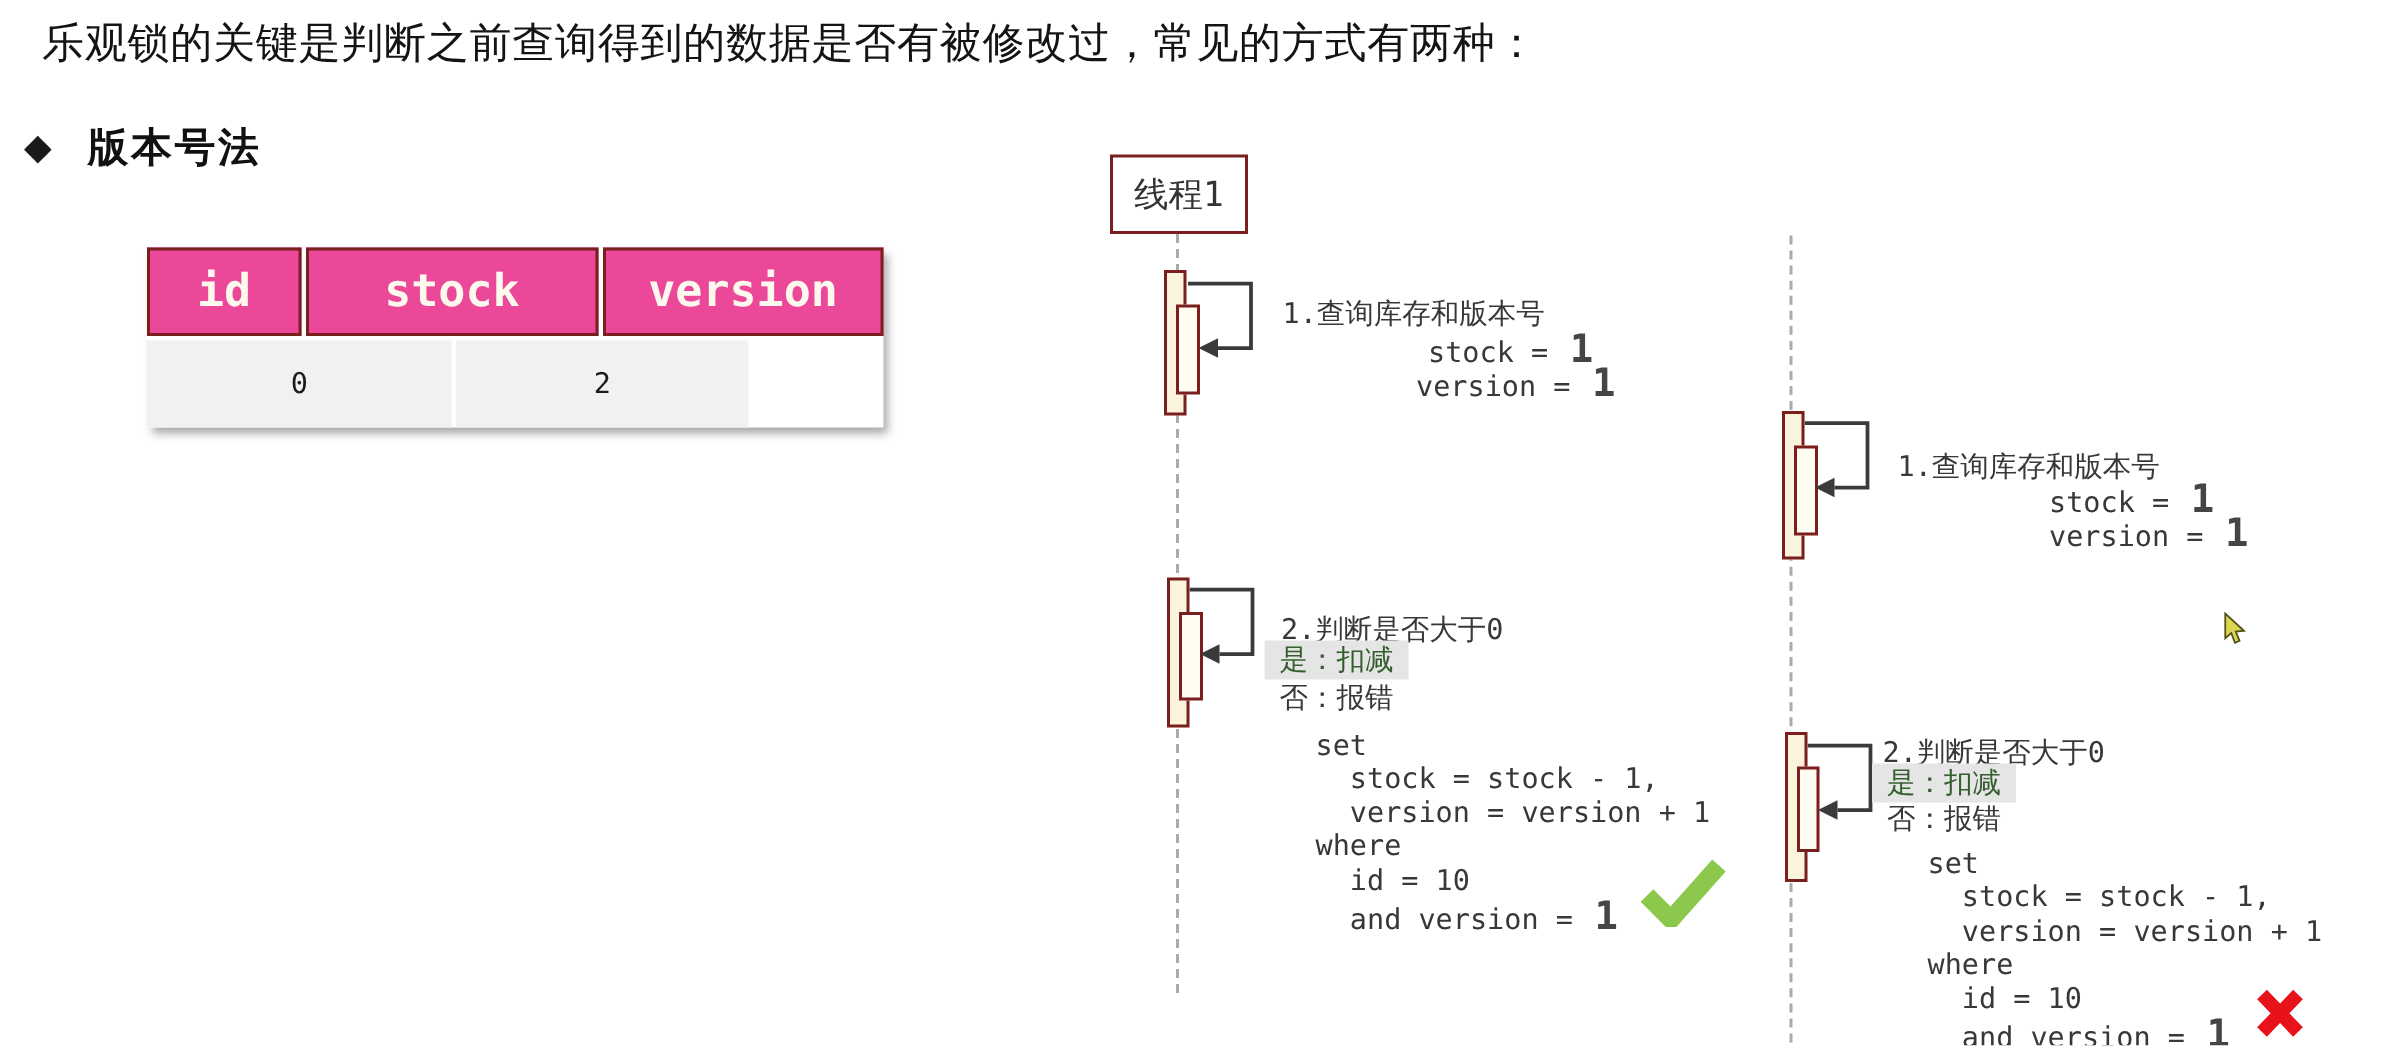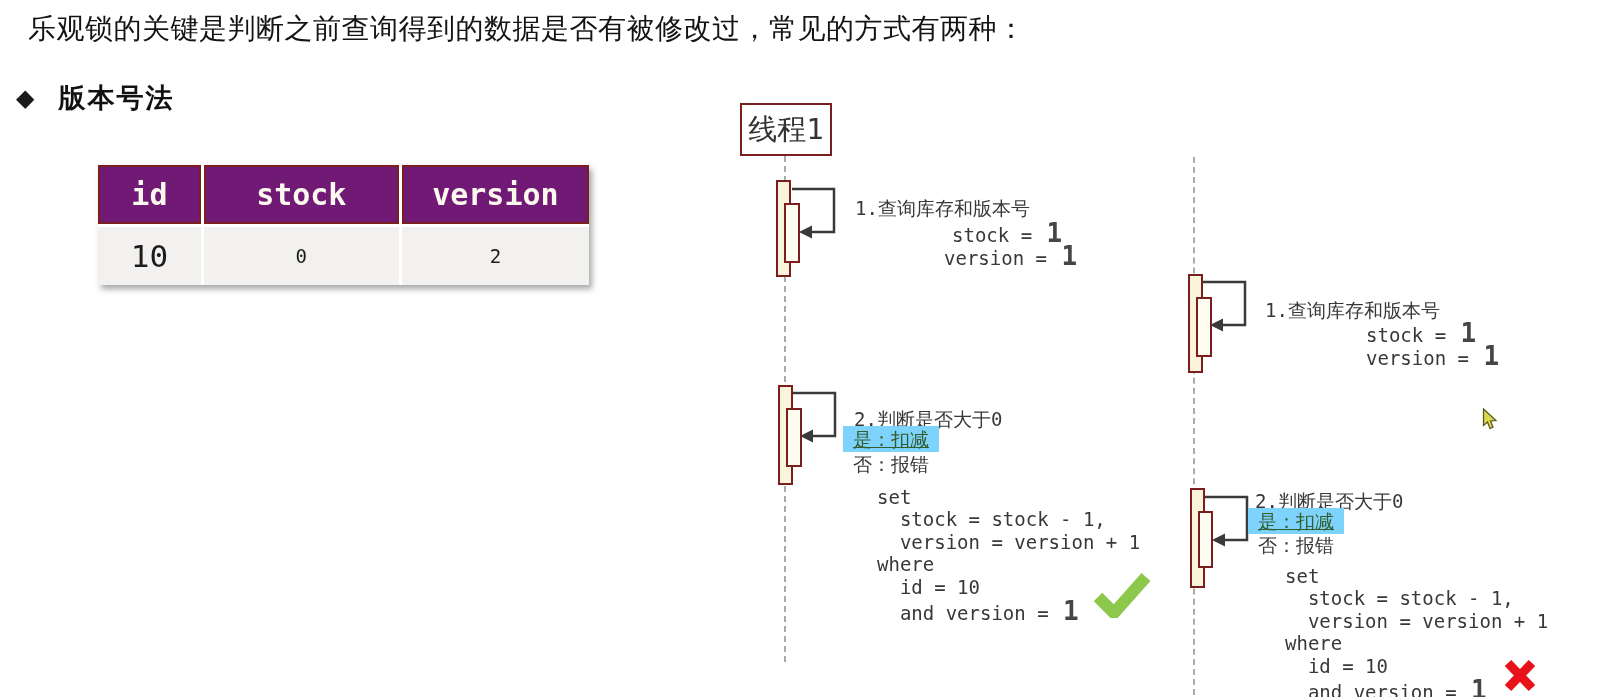--- a/index.html
+++ b/index.html
@@ -16,40 +16,40 @@
   .section-title { font-size:27px; font-weight:bold; color:#111; letter-spacing:2px;text-align:right; }
 
   
   .db-table { left:98px; top:165px; width:491px; background:#ffffff;
               box-shadow:3px 4px 6px rgba(0,0,0,0.35); }
   .db-row { display:flex; gap:3px; }
   .db-row.body { margin-top:3px; }
   .db-cell { display:flex; align-items:center; justify-content:center; box-sizing:border-box;
              font-family:"DejaVu Sans Mono","Liberation Mono",monospace; }
   .c1 { width:107px; } .c2 { width:203px; } .c3 { width:195px; }
-  .hdr { height:59px; background:#701a75; border:2px solid #7A1E1E; color:#FDF8EE;
+  .hdr { height:59px; background:#ec4899; border:2px solid #7A1E1E; color:#FDF8EE;
          font-weight:bold; font-size:30px; }
   .bd  { height:58px; background:#F2F1EF; color:#1c1c1c; }
   .bd.big   { font-size:31px; }
   .bd.small { font-size:19px; }
 
   
   .thread-box { box-sizing:border-box; background:#fff; border:2px solid #7A1E1E; z-index:5;
                 display:flex; align-items:center; justify-content:center;
-                font-family:"DejaVu Sans Mono","Liberation Mono",monospace; font-size:29px; color:#333; }
+                font-family:"DejaVu Sans Mono","Liberation Mono",monospace; font-size:23px; color:#333; }
   .lifeline { width:0; border-left:2px dashed #ABABAB; z-index:1; }
   .act { box-sizing:border-box; border:2px solid #7A1E1E; }
   .act.outer { background:#FBF4DC; z-index:2; }
   .act.inner { background:#FFFCF2; z-index:3; }
   .self-arrow { z-index:4; }
 
   .ann { font-family:"DejaVu Sans Mono","Liberation Mono",monospace; font-size:19px;
          color:#383838; white-space:pre; z-index:6; }
   .bignum { font-size:26px; font-weight:bold; color:#454545; margin-left:3px; line-height:1; }
-  .hl { background:#7dd3fc; color:#355E2E; padding:2px 10px;text-decoration:underline; }
+  .hl { background:#e5e5e5; color:#355E2E; padding:2px 10px; }
   .sql { margin:12px; font-family:"DejaVu Sans Mono","Liberation Mono",monospace; font-size:19px;
          line-height:22.4px; color:#383838; white-space:pre; z-index:6; }
   .icon { z-index:7; }
 </style>
 </head>
 <body>
 
 <div id="screen">
 
   <div class="abs page-title">乐观锁的关键是判断之前查询得到的数据是否有被修改过，常见的方式有两种：</div>
@@ -58,21 +58,20 @@
     <span class="section-title">版本号法</span>
   </div>
 
   <div class="abs db-table">
     <div class="db-row">
       <div class="db-cell hdr c1">id</div>
       <div class="db-cell hdr c2">stock</div>
       <div class="db-cell hdr c3">version</div>
     </div>
     <div class="db-row body">
-      <div class="db-cell bd big   c1">10</div>
       <div class="db-cell bd small c2">0</div>
       <div class="db-cell bd small c3">2</div>
     </div>
   </div>
 
   <div class="abs thread-box" style="left:740px; top:103px; width:92px; height:53px;">线程1</div>
   <div class="abs lifeline" style="left:784px; top:156px; height:506px;"></div>
 
   <div class="abs act outer" style="left:776px; top:180px; width:15px; height:97px;"></div>
   <div class="abs act inner" style="left:784px; top:203px; width:16px; height:60px;"></div>

